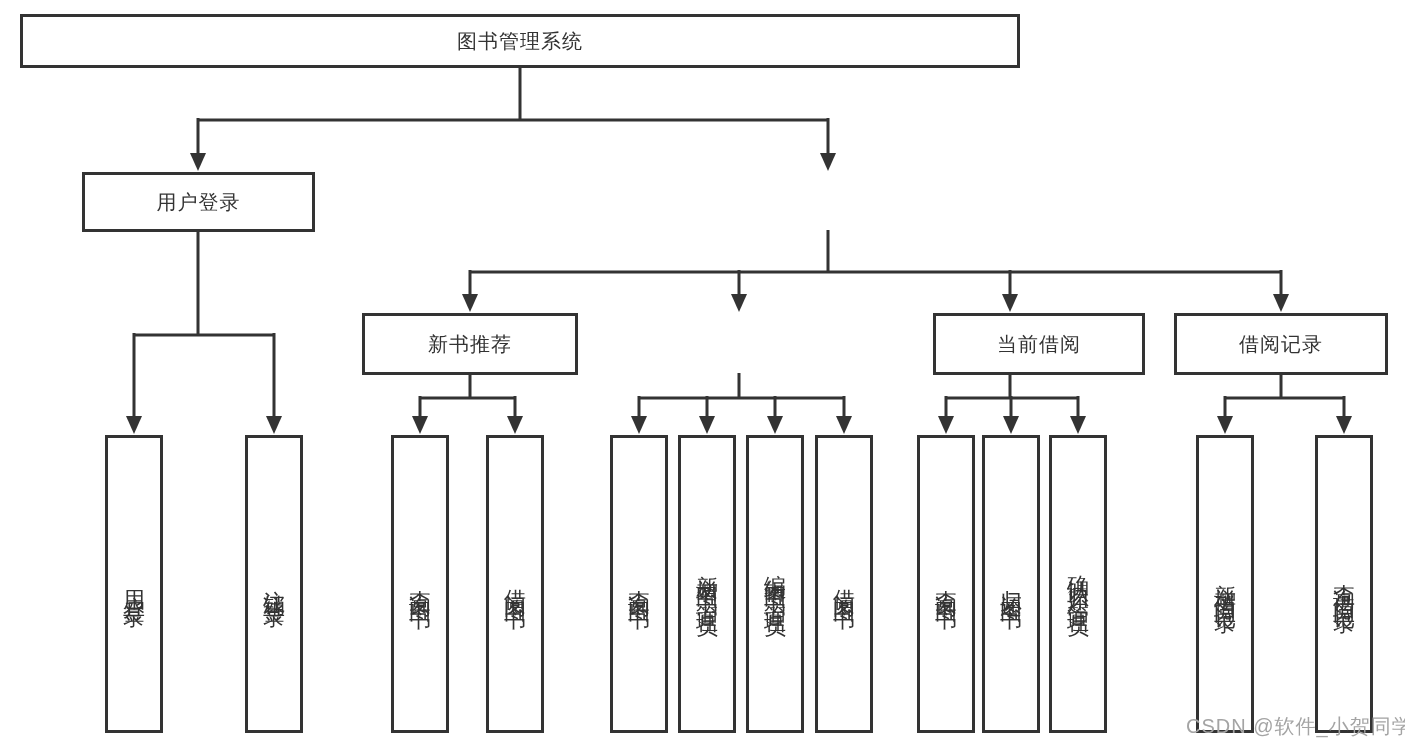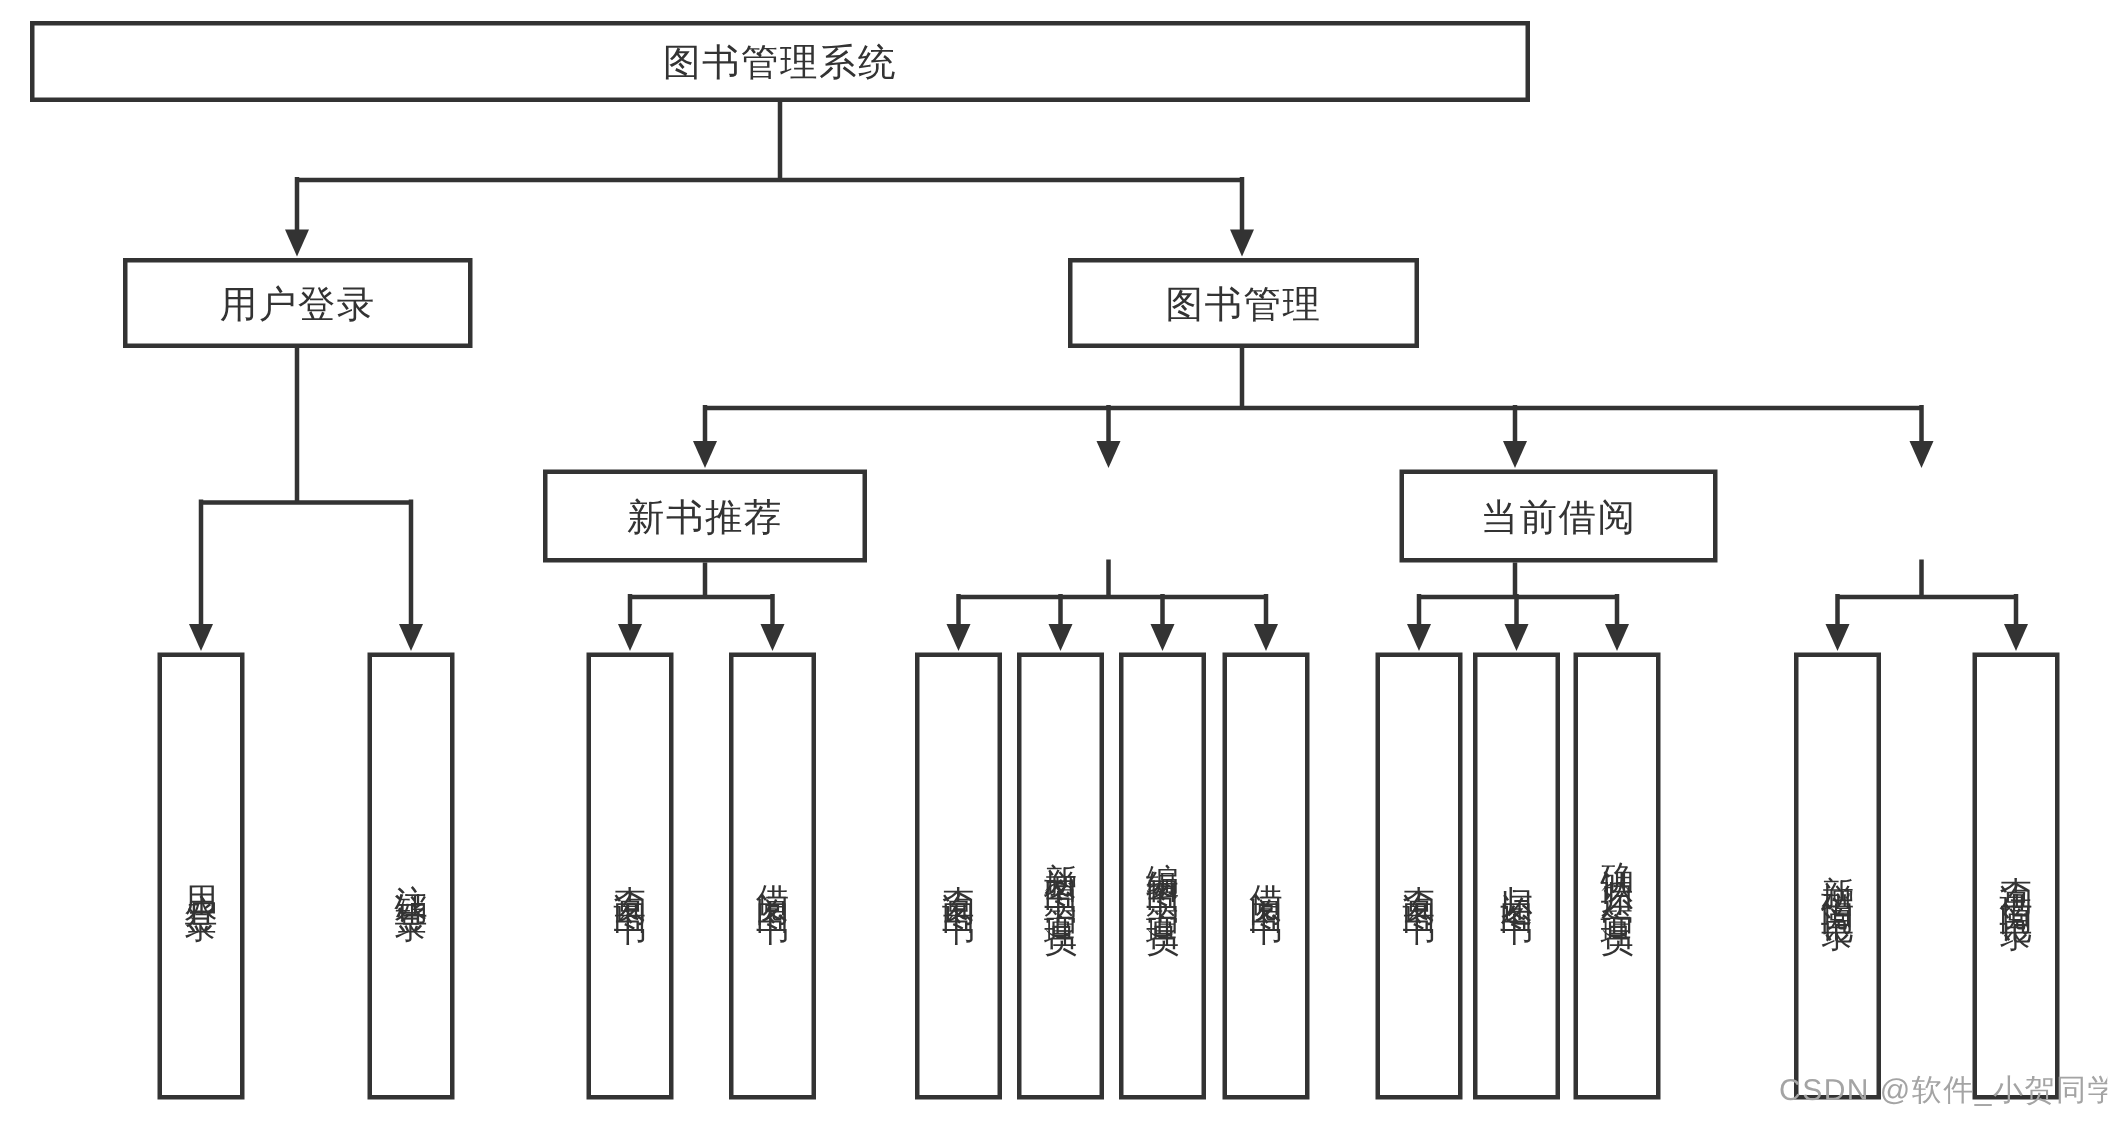--- a/index.html
+++ b/index.html
@@ -16,21 +16,21 @@
     box-sizing:border-box;
     border:3px solid #333333;
     background:#ffffff;
     color:#333333;
     display:flex;
     align-items:center;
     justify-content:center;
     z-index:2;
     text-align:center;
   }
-  .hnode{font-size:25px;letter-spacing:1px;}
+  .hnode{font-size:20px;letter-spacing:1px;}
   .vnode{
     writing-mode:vertical-rl;
     text-orientation:mixed;
     font-size:22px;
     letter-spacing:6px;
     line-height:1;
     padding:6px 0;
   }
   #watermark{
     position:absolute;
@@ -83,24 +83,24 @@
       <polygon points="1003,416 1019,416 1011,434"></polygon>
       <polygon points="1070,416 1086,416 1078,434"></polygon>
       <polygon points="1217,416 1233,416 1225,434"></polygon>
       <polygon points="1336,416 1352,416 1344,434"></polygon>
     </g>
   </svg>
 
   <div class="node hnode" style="left:20px;top:14px;width:1000px;height:54px;">图书管理系统</div>
 
   <div class="node hnode" style="left:82px;top:172px;width:233px;height:60px;">用户登录</div>
-  <div class="node hnode" style="left:712px;top:172px;width:234px;height:60px;">图书管理</div>
 
   <div class="node hnode" style="left:362px;top:313px;width:216px;height:62px;">新书推荐</div>
   <div class="node hnode" style="left:904px;top:313px;width:212px;height:62px;margin-left:29px;">当前借阅</div>
+  <div class="node hnode" style="left:1174px;top:313px;width:214px;height:62px;">借阅记录</div>
 
   <div class="node vnode" style="left:105px;top:435px;width:58px;height:298px;">用户登录</div>
   <div class="node vnode" style="left:245px;top:435px;width:58px;height:298px;">注销登录</div>
 
   <div class="node vnode" style="left:391px;top:435px;width:58px;height:298px;">查询图书</div>
   <div class="node vnode" style="left:486px;top:435px;width:58px;height:298px;">借阅图书</div>
 
   <div class="node vnode" style="left:610px;top:435px;width:58px;height:298px;">查询图书</div>
   <div class="node vnode" style="left:678px;top:435px;width:58px;height:298px;">新增图书（管理员）</div>
   <div class="node vnode" style="left:746px;top:435px;width:58px;height:298px;">编辑图书（管理员）</div>

